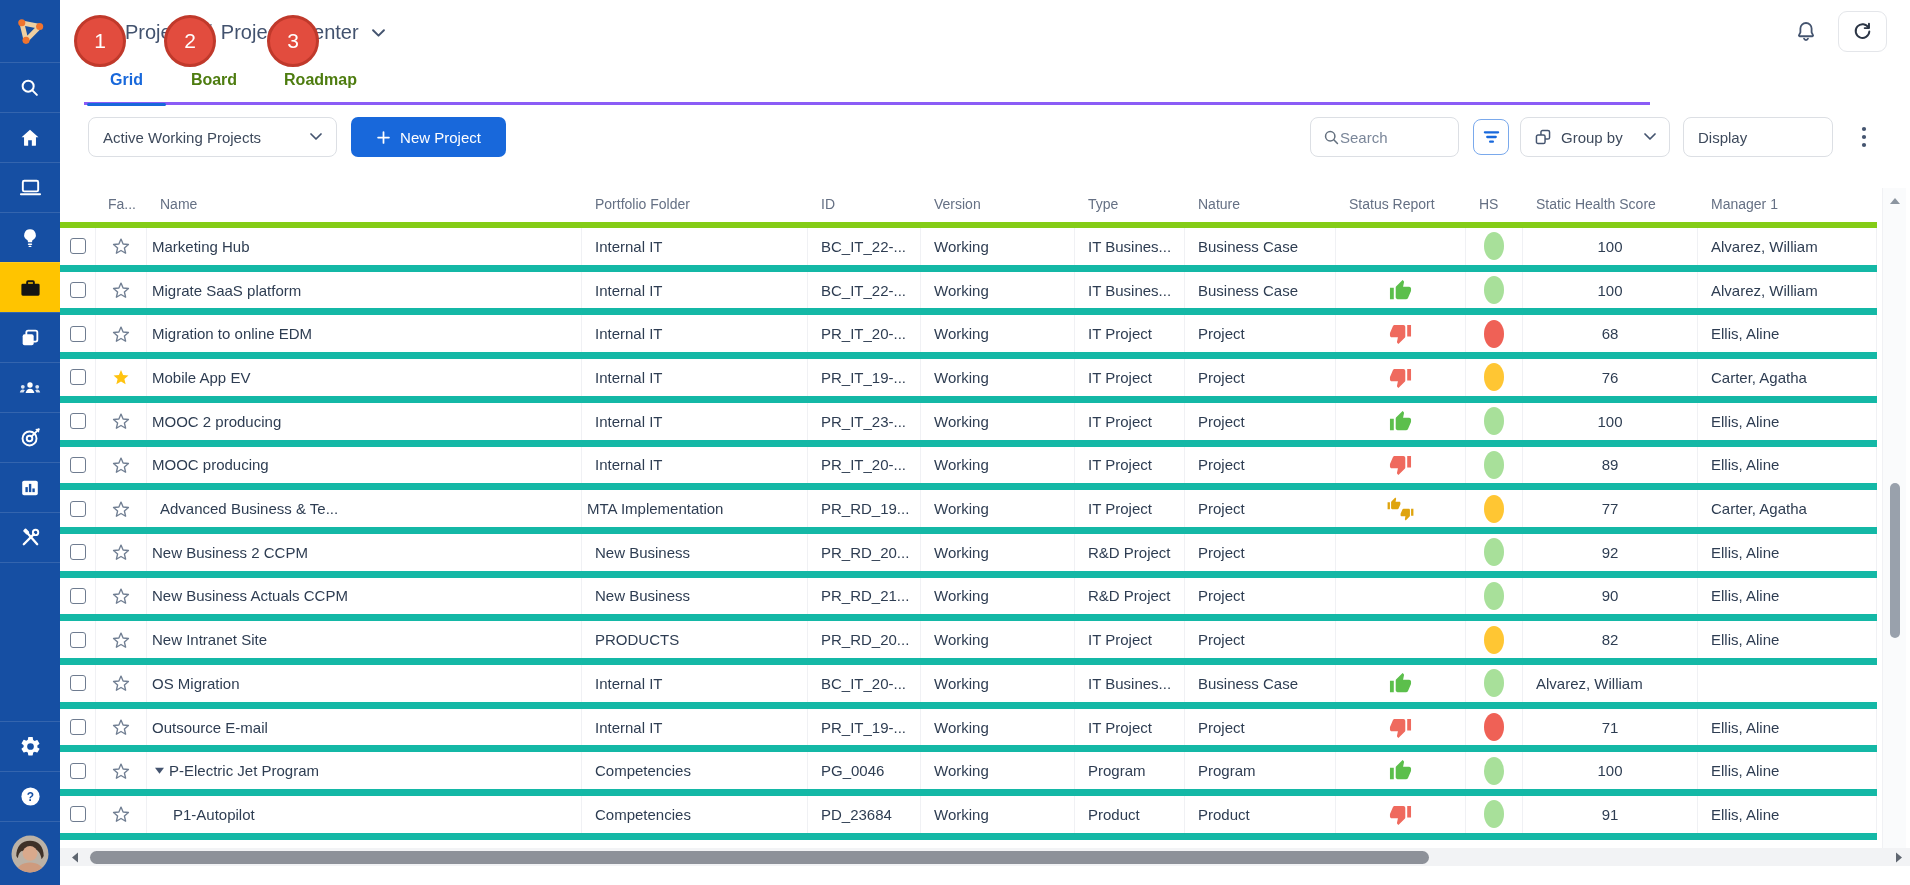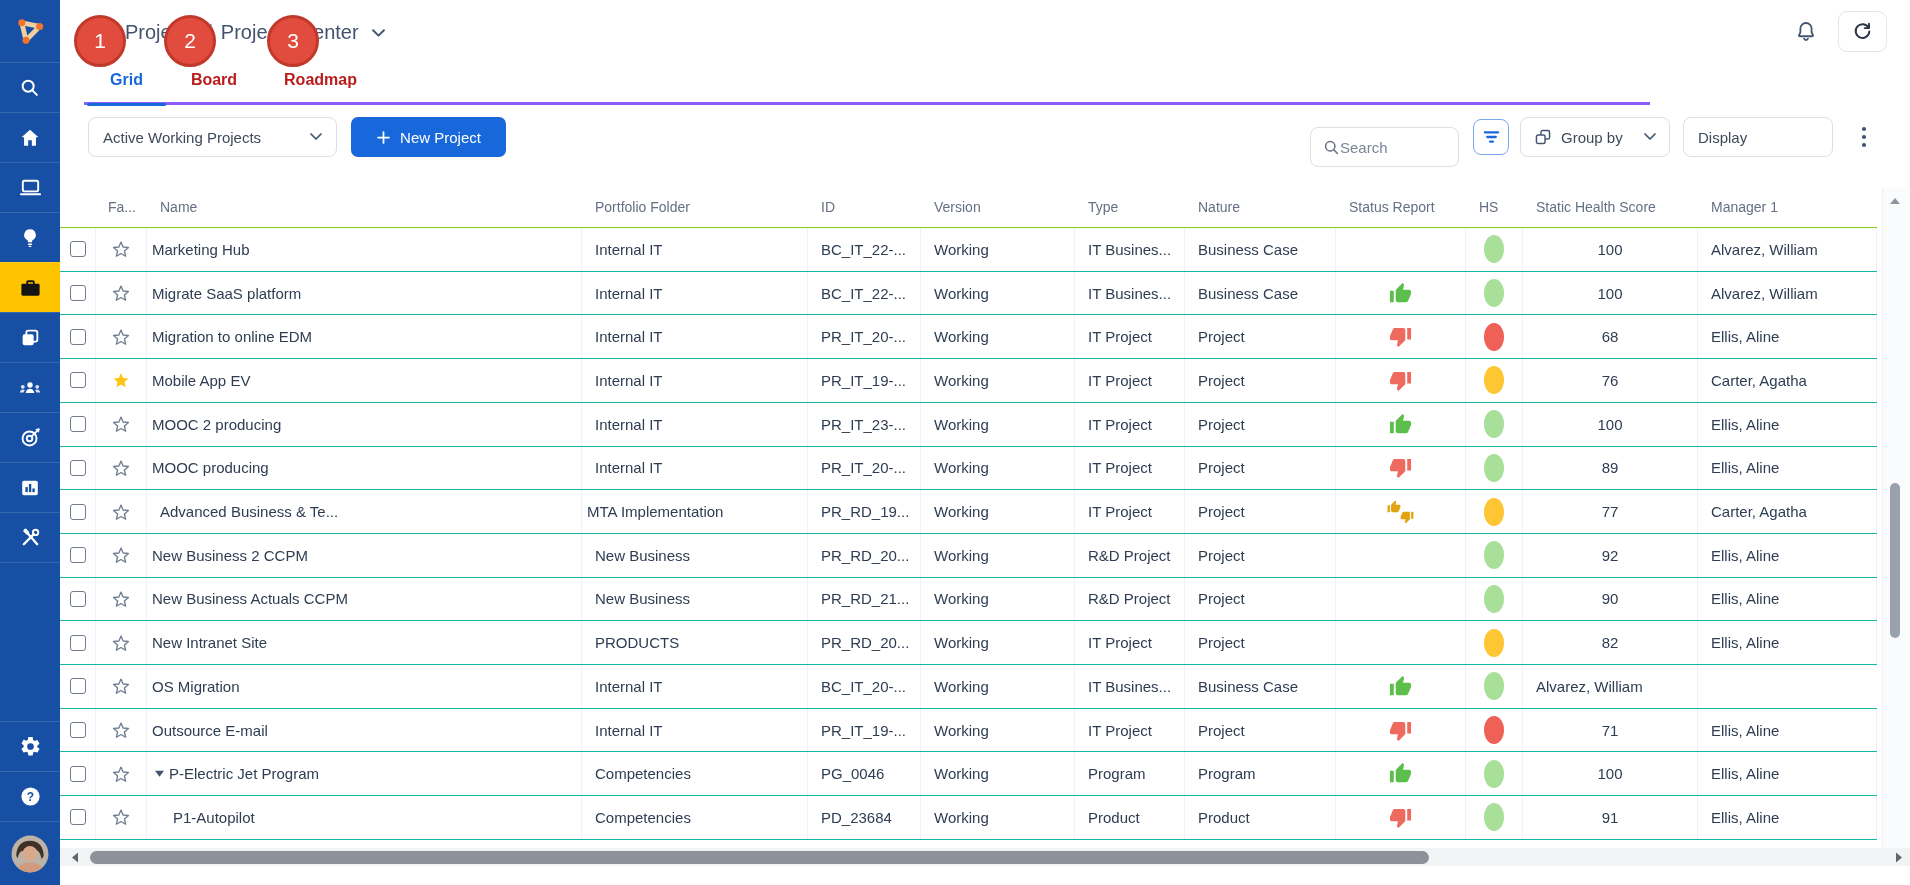--- a/index.html
+++ b/index.html
@@ -28,55 +28,55 @@
   .refresh-btn{width:49px;height:41px;border:1px solid #E4E6EA;border-radius:9px;background:#fff;}
 
   
   .marker{position:absolute;width:52px;height:52px;border-radius:50%;background:#E24C3E;
           border:3px solid #C0392B;color:#fff;font-size:21px;font-weight:500;
           display:flex;align-items:center;justify-content:center;z-index:30;}
 
   
   .tabs{position:absolute;left:0;top:55px;width:1566px;height:50px;border-bottom:3px solid #8b5cf6;margin-left:24px;}
   .tab{position:absolute;top:0;height:49px;display:flex;align-items:center;justify-content:center;
-       font-size:16px;font-weight:600;color:#b91c1c;cursor:pointer;}
+       font-size:16px;font-weight:600;color:#4d7c0f;cursor:pointer;}
   .tab.active{color:#1868DB;}
   .tab.active::after{content:"";position:absolute;left:0;right:0;bottom:-2px;height:3px;
        background:#1868DB;border-radius:2px;}
   .tab.t1{left:3px;width:79px;} .tab.t2{left:98px;width:64px;} .tab.t3{left:188px;width:97px;}
 
   
   .toolbar{position:absolute;left:0;top:117px;width:1850px;height:40px;}
   .ctrl{position:absolute;top:0;height:40px;border:1px solid #DCDFE4;border-radius:8px;background:#fff;
         display:flex;align-items:center;font-size:15px;color:#3E4A5C;cursor:pointer;}
   .select-scope{left:28px;width:249px;padding:16px 14px;justify-content:space-between;}
   .btn-primary{position:absolute;left:291px;top:0;width:155px;height:40px;background:#1868DB;color:#fff;
         border:none;border-radius:7px;font-size:15px;font-weight:500;display:flex;align-items:center;
         justify-content:center;gap:9px;cursor:pointer;font-family:"Liberation Sans",sans-serif;}
-  .search-box{left:1250px;width:149px;padding:0 12px;gap:0;cursor:text;margin-top:10px;}
+  .search-box{left:1250px;width:149px;padding:0 12px;gap:0;cursor:text;}
   .search-box input{border:none;outline:none;width:100px;font-size:15px;color:#3E4A5C;
         font-family:"Liberation Sans",sans-serif;}
   .search-box input::placeholder{color:#7A8699;}
   .filter-btn{left:1413px;width:36px;height:36px;top:2px;border:1px solid #7AA9EC;border-radius:8px;
         justify-content:center;}
   .groupby-btn{left:1460px;width:150px;padding:0 13px;gap:9px;}
   .groupby-btn .lbl{flex:1;}
   .display-btn{left:1623px;width:150px;padding:16px 14px;}
   .kebab-btn{position:absolute;left:1790px;top:4px;width:28px;height:32px;background:none;border:none;
         cursor:pointer;display:flex;align-items:center;justify-content:center;}
 
   
   .grid{position:absolute;left:0;top:186px;width:1817px;}
   .grid-header,.row{display:grid;
      grid-template-columns:36px 51px 435px 226px 113px 154px 110px 151px 130px 57px 175px 179px;}
-  .grid-header{height:42px;border-bottom:1px solid #84cc16;align-items:center;
+  .grid-header{height:42px;border-bottom:6px solid #84cc16;align-items:center;
      color:#657084;font-size:14px;}
   .grid-header .hcell{padding-left:13px;white-space:nowrap;overflow:hidden;}
   .grid-header .hcell.hc-fav{padding-left:12px;}
-  .row{height:43.71px;border-bottom:1px solid #14b8a6;align-items:center;background:#fff;}
+  .row{height:43.71px;border-bottom:7px solid #14b8a6;align-items:center;background:#fff;}
   .cell{height:100%;display:flex;align-items:center;border-right:1px solid #F0F1F4;
         padding-left:13px;font-size:15px;color:#2E3D52;white-space:nowrap;overflow:hidden;}
   .cell.c-center{justify-content:center;padding-left:0;}
   .cell.c-name{padding-left:5px;gap:3px;}
   .cell.c-name .nm{padding-left:0;}
   .cell.c-name.indented .nm{padding-left:21px;}
   .exp-arrow{flex:0 0 14px;display:flex;align-items:center;justify-content:center;}
   .cbx{width:16px;height:16px;border:1.8px solid #6F7C90;border-radius:3px;background:#fff;cursor:pointer;}
   .star{cursor:pointer;display:flex;}
   .hs-dot{width:20px;height:28px;border-radius:50%;}

